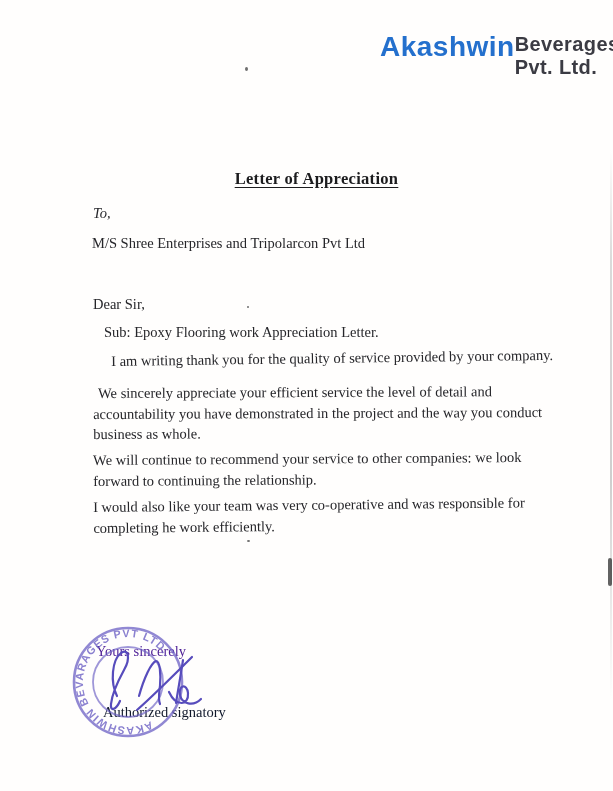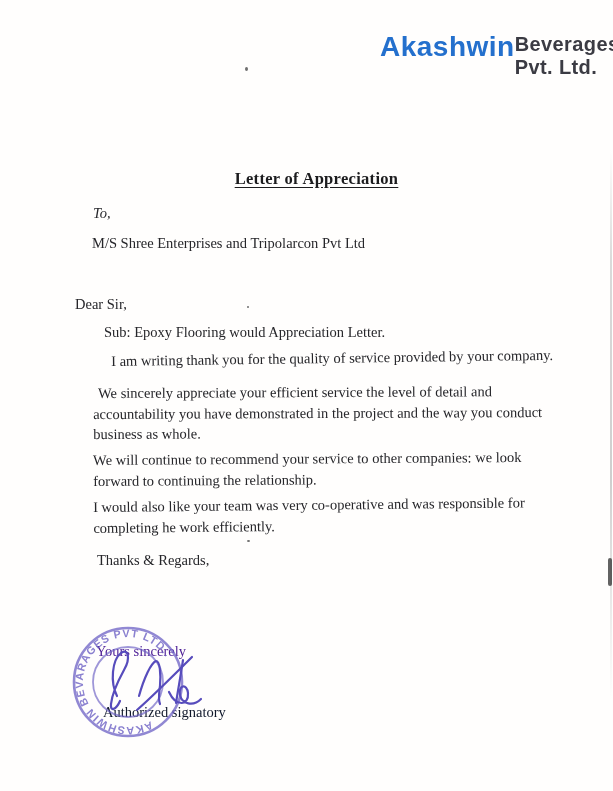--- a/index.html
+++ b/index.html
@@ -61,37 +61,36 @@
       <text x="3" y="84" font-family="DejaVu Sans, sans-serif" font-weight="bold" font-size="54" letter-spacing="-9" fill="#2b7cd0">AA</text>
     </svg>
   </div>
 
   <div class="abs title">Letter of Appreciation</div>
 
   <div class="abs body-text" style="left:93px;top:203px;font-style:italic;">To,</div>
 
   <div class="abs body-text" style="left:92px;top:233px;text-align:center;">M/S Shree Enterprises and Tripolarcon Pvt Ltd</div>
 
-  <div class="abs body-text" style="left:75px;top:294px;">Dear Sir,</div>
+  <div class="abs body-text" style="left:93px;top:294px;">Dear Sir,</div>
 
-  <div class="abs body-text" style="left:104px;top:322px;">Sub: Epoxy Flooring would Appreciation Letter.</div>
+  <div class="abs body-text" style="left:104px;top:322px;">Sub: Epoxy Flooring work Appreciation Letter.</div>
 
   <div class="abs body-text p-rot" style="left:111px;top:351px;transform:rotate(-0.8deg);">I am writing thank you for the quality of service provided by your company.</div>
 
   <div class="abs body-text p-rot" style="left:93px;top:383px;text-indent:5px;transform:rotate(-0.25deg);">We sincerely appreciate your efficient service the level of detail and
 accountability you have demonstrated in the project and the way you conduct
 business as whole.</div>
 
   <div class="abs body-text p-rot" style="left:93px;top:450px;transform:rotate(-0.4deg);">We will continue to recommend your service to other companies: we look
 forward to continuing the relationship.</div>
 
   <div class="abs body-text p-rot" style="left:93px;top:497px;transform:rotate(-0.6deg);">I would also like your team was very co-operative and was responsible for
 completing he work efficiently.</div>
 
-  <div class="abs body-text" style="left:97px;top:550px;">Thanks &amp; Regards,</div>
 
   <div class="abs body-text under-stamp" style="left:96px;top:641px;color:#4c1d95;">Yours sincerely</div>
 
   <div class="abs body-text under-stamp" style="left:103px;top:702px;color:#0f172a;">Authorized signatory</div>
 
   <svg class="stamp-svg" width="160" height="160" viewBox="0 0 160 160">
     <circle cx="80" cy="80" r="54" fill="none" stroke-width="2.6" opacity="0.85" stroke="#6c60c4"></circle>
     <circle cx="80" cy="80" r="35" fill="none" stroke-width="1.8" opacity="0.75" stroke="#6c60c4"></circle>
     <defs>
       <path id="stampArc" d="M 102.5,118.97 A 45,45 0 1 1 118.97,57.5" fill="none"></path>

